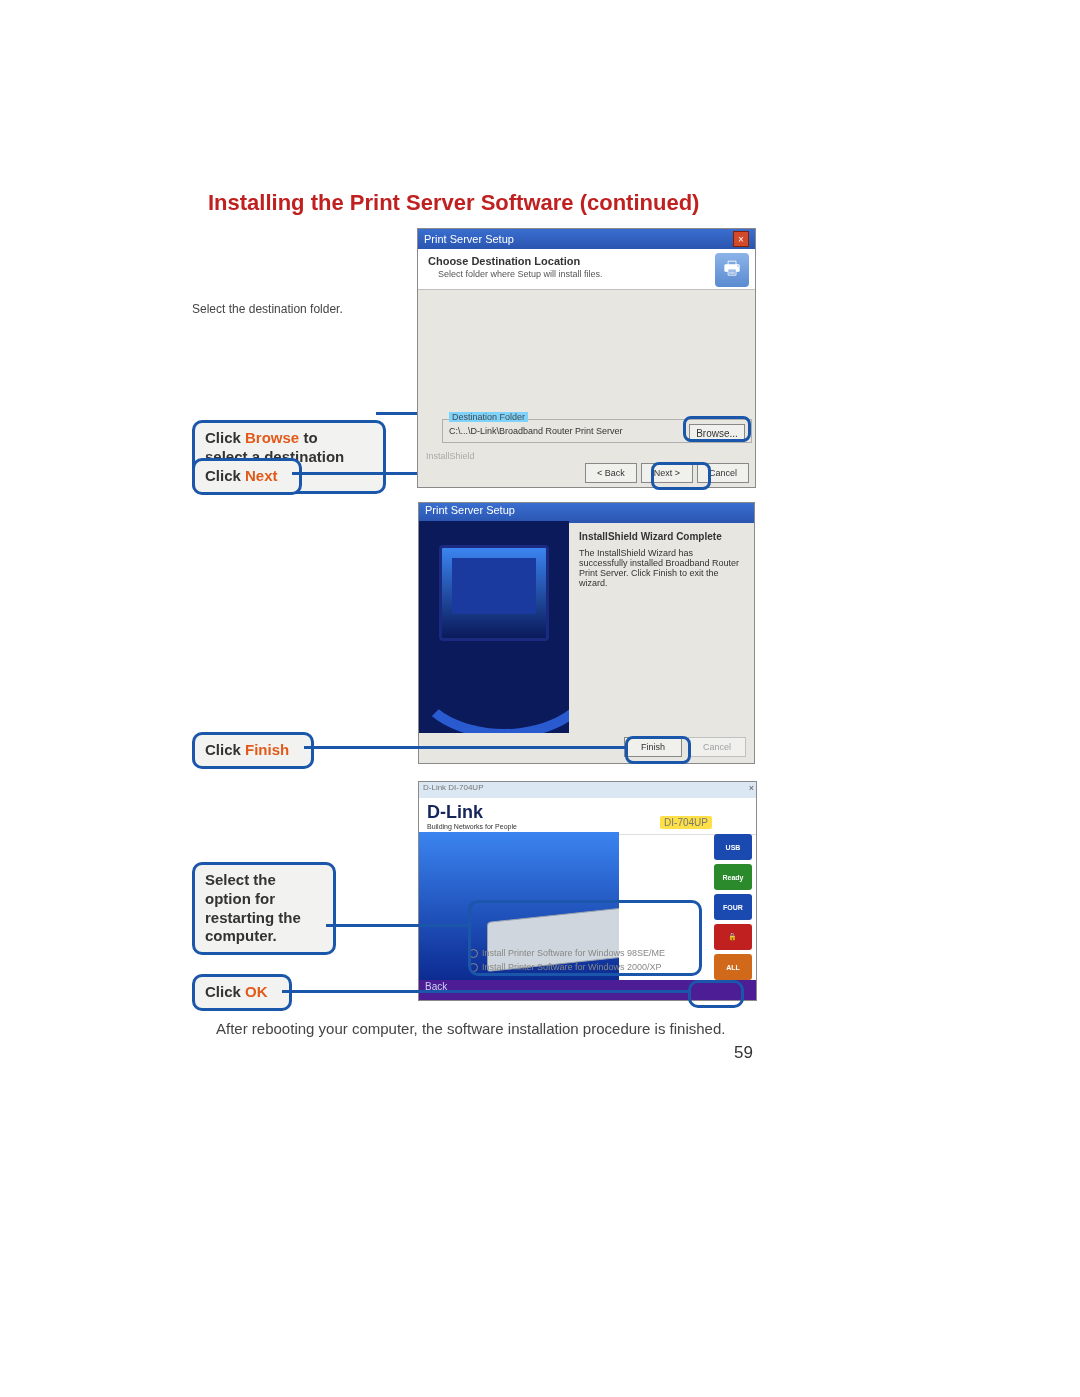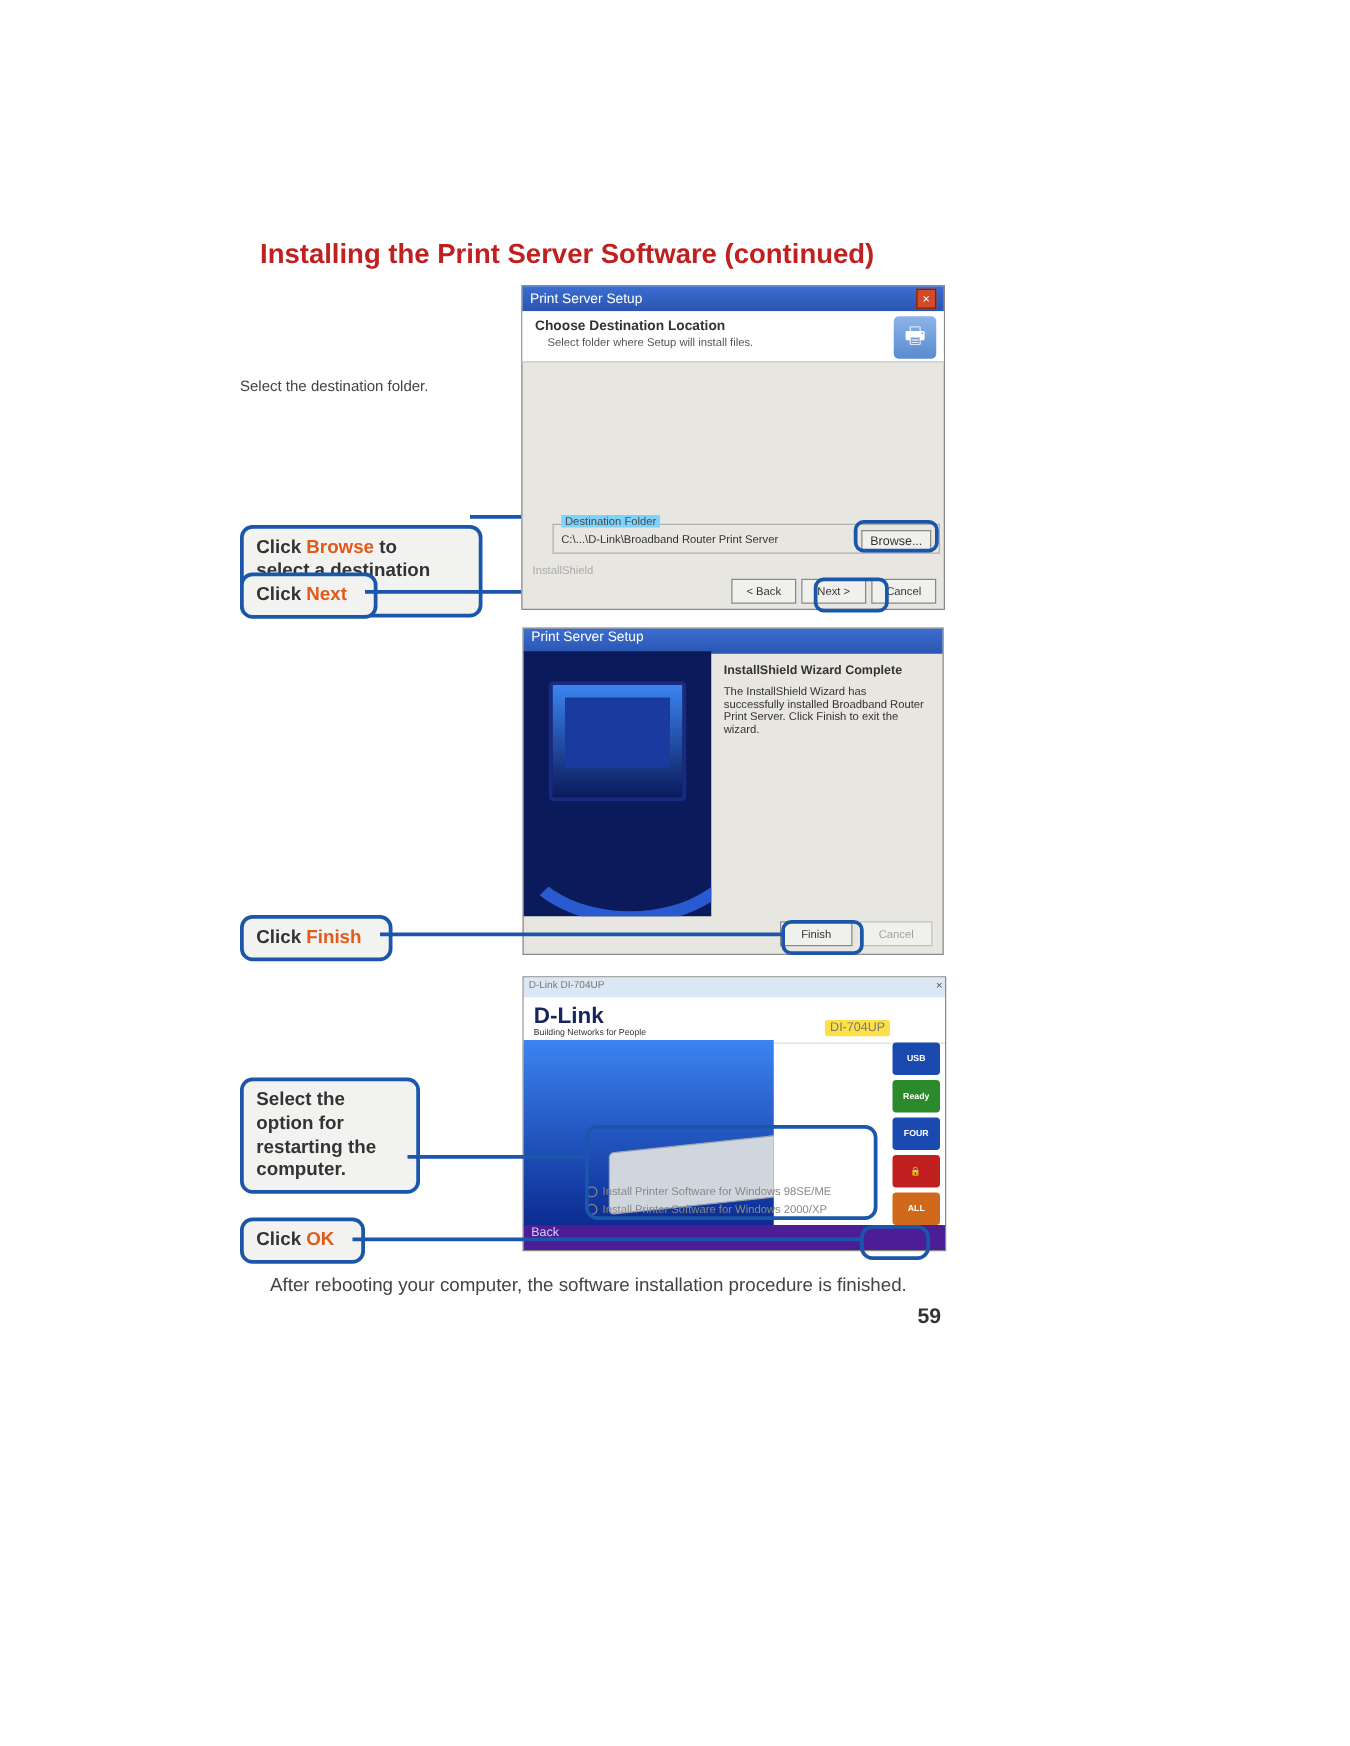--- a/index.html
+++ b/index.html
@@ -221,21 +221,21 @@
   .shot3 .rightcol{position:absolute;right:4px;top:2px;width:38px;display:flex;flex-direction:column;gap:4px;}
   .shot3 .badge{height:26px;border-radius:3px;font-size:7px;color:#fff;display:flex;align-items:center;justify-content:center;font-weight:bold;}
   .b-blue{background:#1a4ab0;} .b-green{background:#2b8a2b;} .b-red{background:#c02020;} .b-orange{background:#d06a1a;}
   .shot3 .options{position:absolute;left:50px;bottom:6px;font-size:9px;color:#888;}
   .shot3 .options .opt{display:flex;align-items:center;gap:4px;margin-bottom:4px;}
   .shot3 .options .dot{width:7px;height:7px;border:1px solid #888;border-radius:50%;}
   .shot3 .bottombar{position:absolute;left:0;right:0;bottom:0;height:18px;background:#4c1d95;color:#c8d6f0;font-size:10px;padding:1px 6px;}
   .option-callout{position:absolute;border:3px solid #1a56aa;border-radius:10px;pointer-events:none;}
   .ok-callout{position:absolute;border:3px solid #1a56aa;border-radius:10px;pointer-events:none;}
   .footer-note{position:absolute;font-size:15px;color:#444;}
-  .page-number{position:absolute;right:300px;bottom:320px;font-size:17px;color:#333;font-weight:bold;}
+  .page-number{position:absolute;right:300px;bottom:320px;font-size:17px;color:#333;}
 </style>
 </head>
 <body>
 
 <div class="page">
 
   <div class="title">Installing the Print Server Software (continued)</div>
 
   <div class="instruction-text" style="left:192px; top:302px;">Select the destination folder.</div>
 

